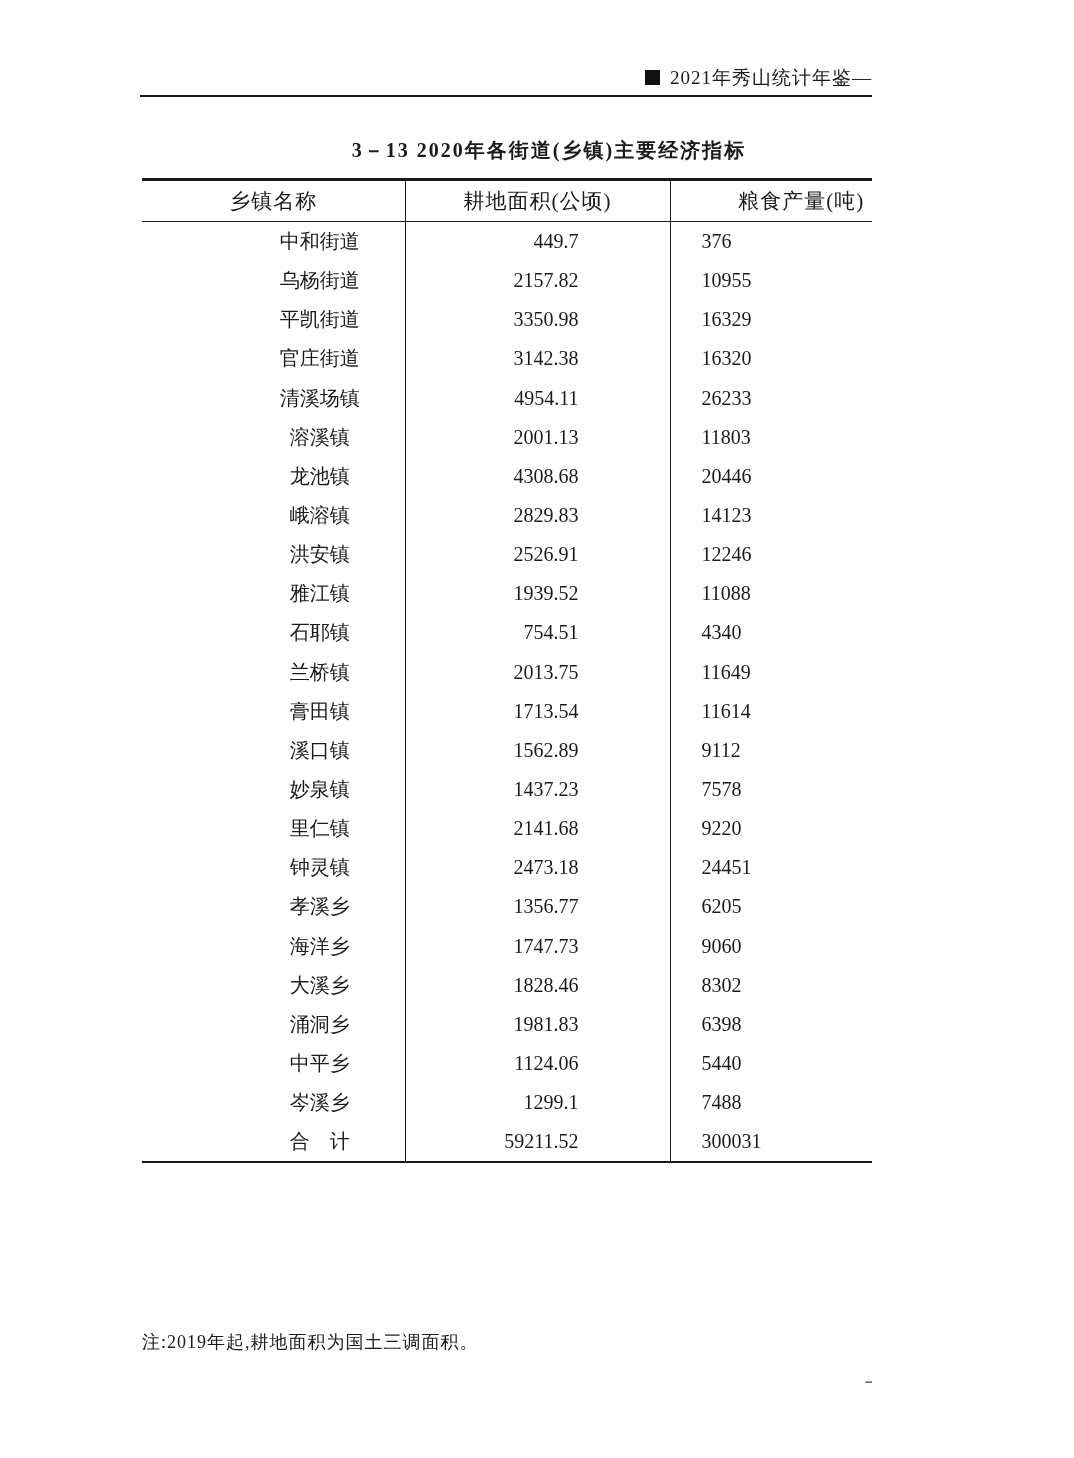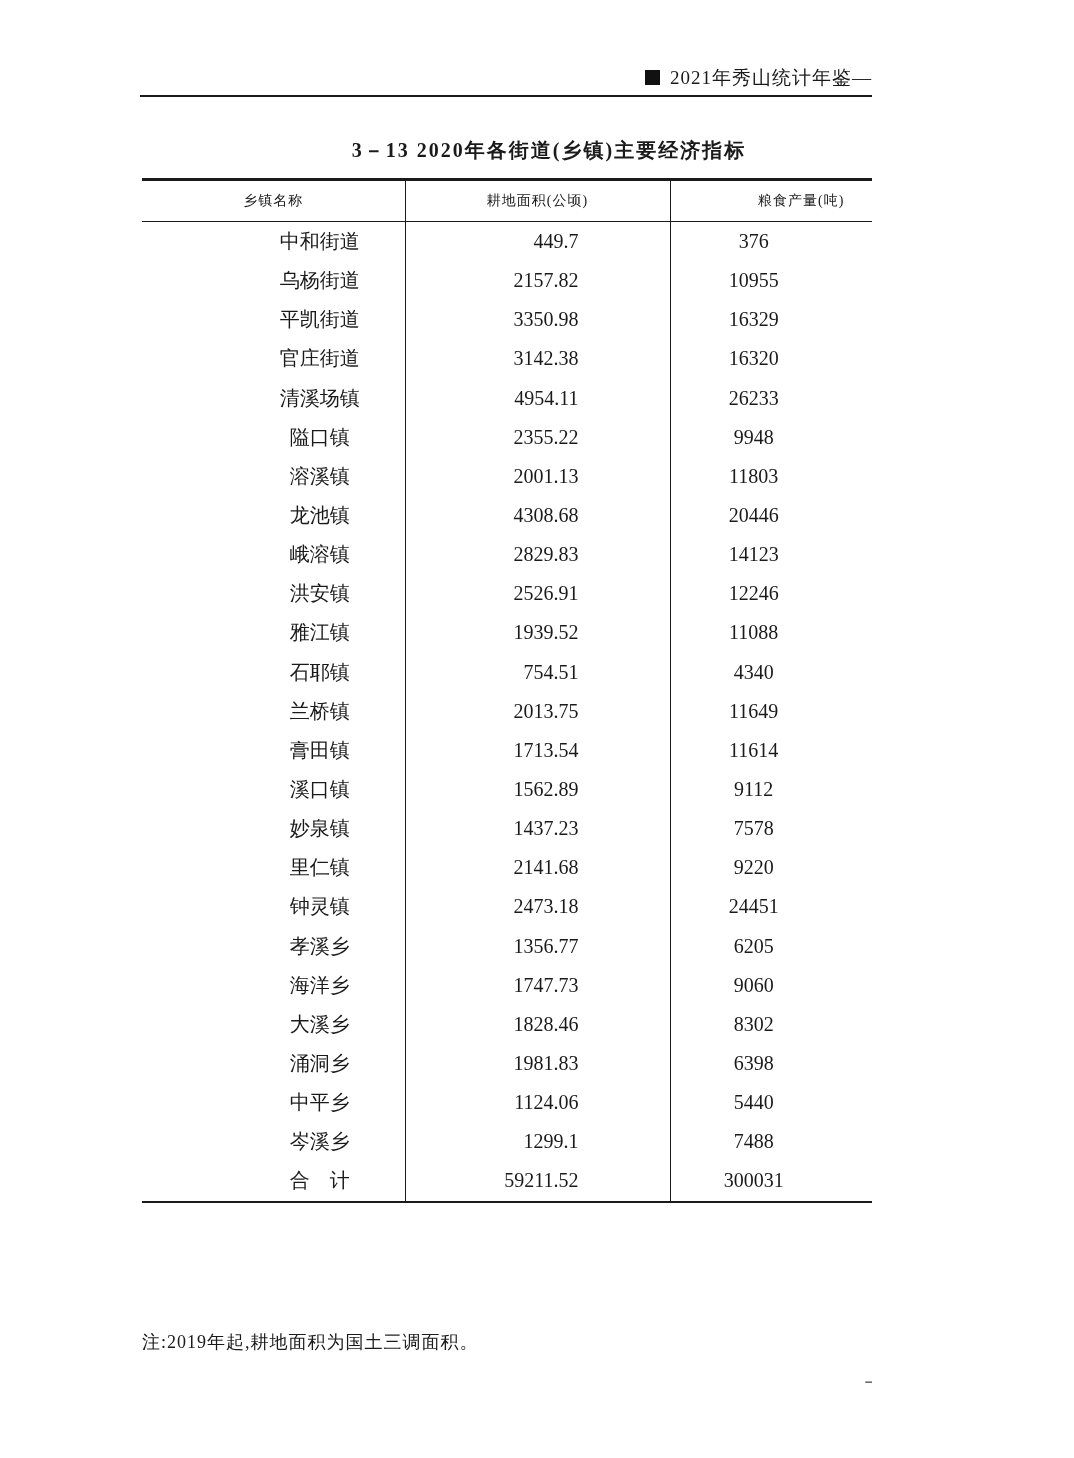--- a/index.html
+++ b/index.html
@@ -61,38 +61,38 @@
     border-top: 3px solid #1a1a1a;
     border-bottom: 2px solid #1a1a1a;
     font-size: 20px;
   }
   .data-table col.c1 { width: 263px; }
   .data-table col.c2 { width: 265px; }
   .data-table col.c3 { width: 262px; }
   .data-table th {
     height: 38px;
     font-weight: normal;
-    font-size: 14px;
+    font-size: 21px;
     text-align: center;
     border-bottom: 1px solid #1a1a1a;
     letter-spacing: 1px;
   }
   .data-table th:nth-child(1),
   .data-table td:nth-child(1) { border-right: 1px solid #1a1a1a; }
   .data-table th:nth-child(2),
   .data-table td:nth-child(2) { border-right: 1px solid #1a1a1a; }
   .data-table td {
     height: 39.15px;
     padding: 0;
     vertical-align: middle;
     white-space: nowrap;
   }
   .data-table td:nth-child(1) { text-align: center;  padding-left: 93px; }
   .data-table td:nth-child(2) { text-align: right; padding-right: 91px; }
-  .data-table td:nth-child(3) { text-align: center; padding-right: 95px; }
+  .data-table td:nth-child(3) { text-align: left; padding-right: 95px; padding-left: 31px; }
   .table-note {
     position: absolute;
     top: 1330px;
     left: 142px;
     font-size: 18px;
     letter-spacing: 1px;
   }
   .page-number {
     position: absolute;
     top: 1370px;
@@ -149,25 +149,20 @@
           <td>官庄街道</td>
           <td>3142.38</td>
           <td>16320</td>
         </tr>
         <tr>
           <td>清溪场镇</td>
           <td>4954.11</td>
           <td>26233</td>
         </tr>
         <tr>
-          <td>隘口镇</td>
-          <td>2355.22</td>
-          <td>9948</td>
-        </tr>
-        <tr>
           <td>溶溪镇</td>
           <td>2001.13</td>
           <td>11803</td>
         </tr>
         <tr>
           <td>龙池镇</td>
           <td>4308.68</td>
           <td>20446</td>
         </tr>
         <tr>

